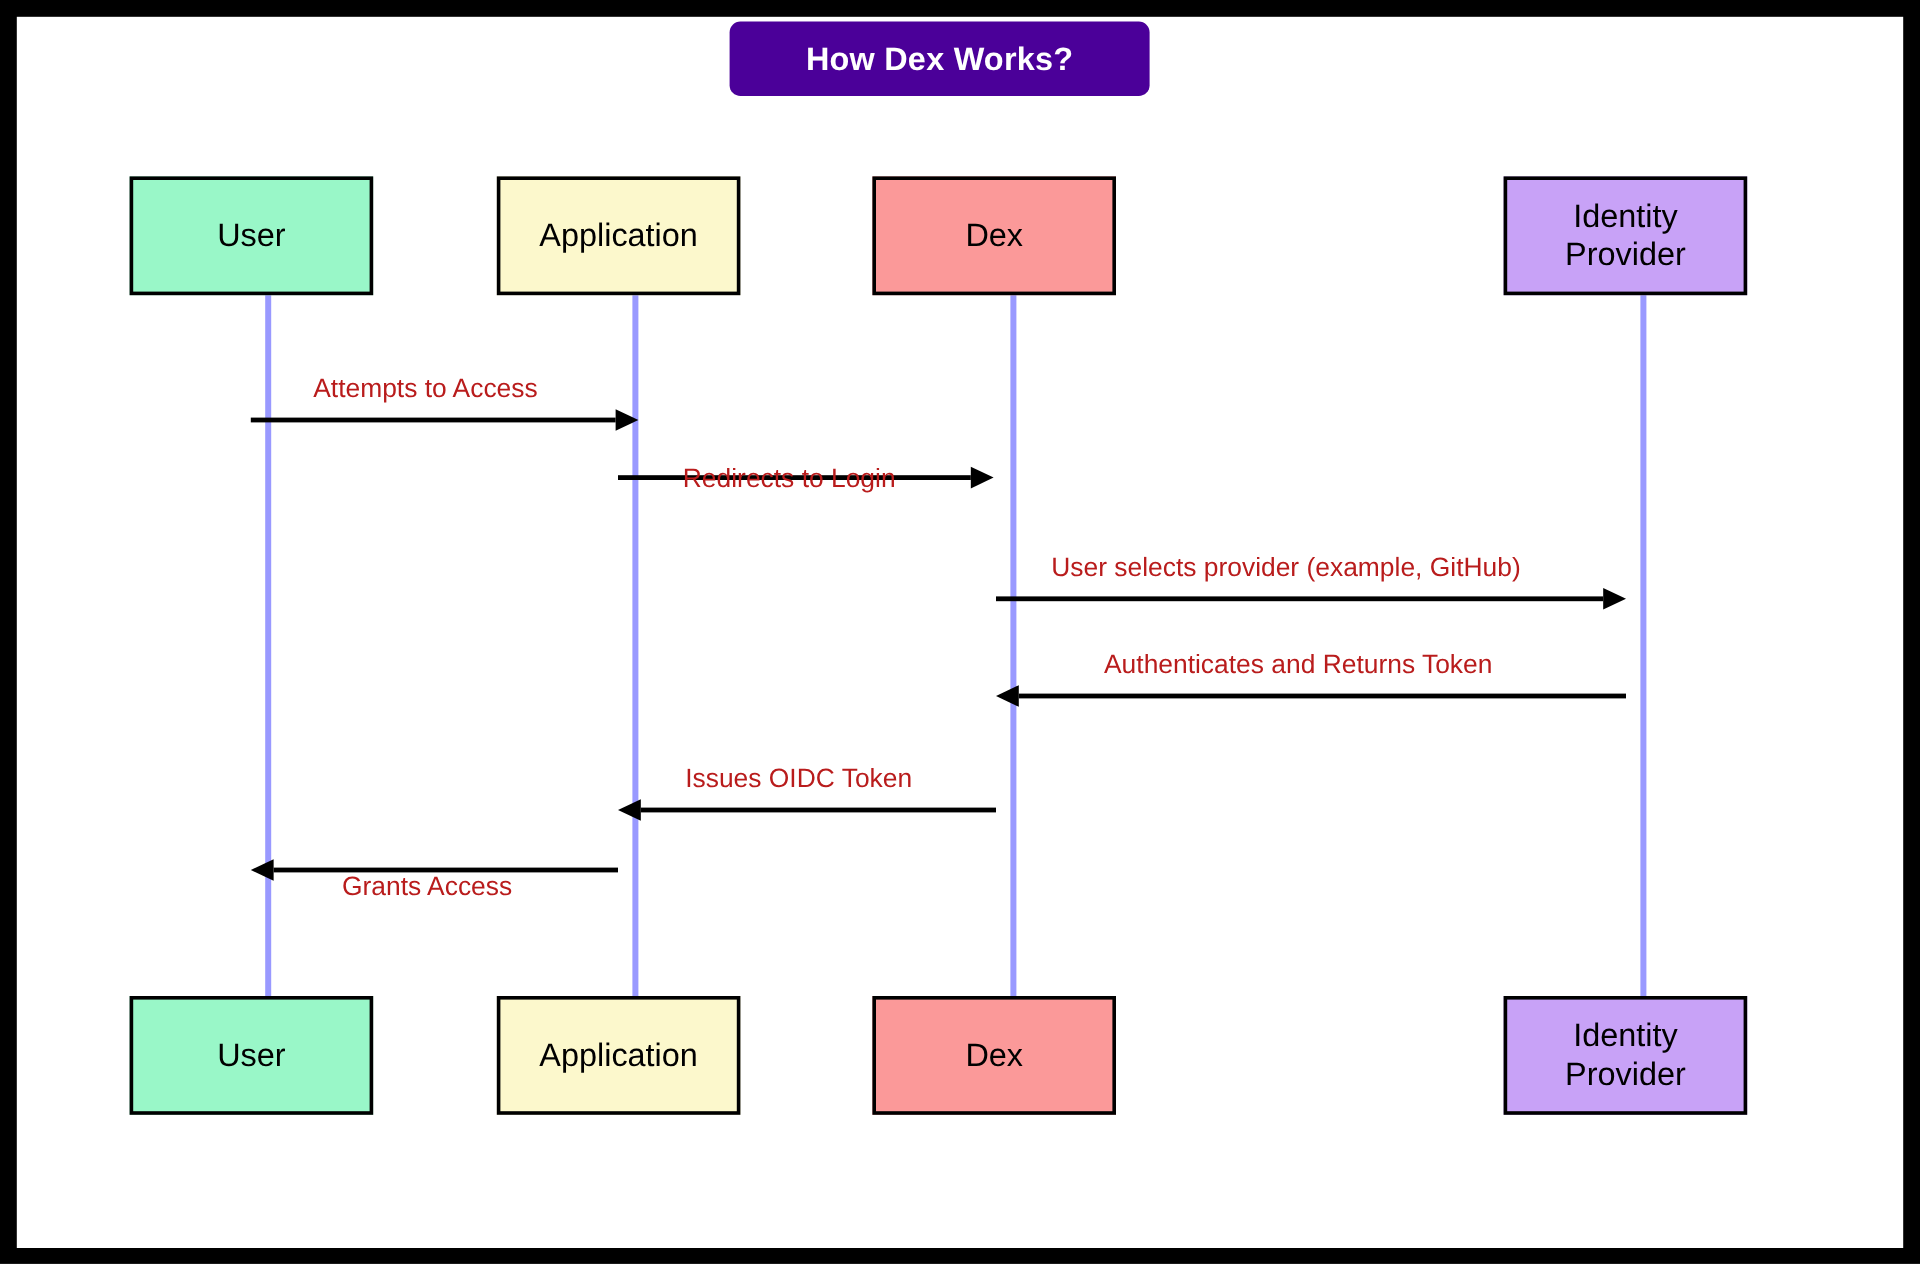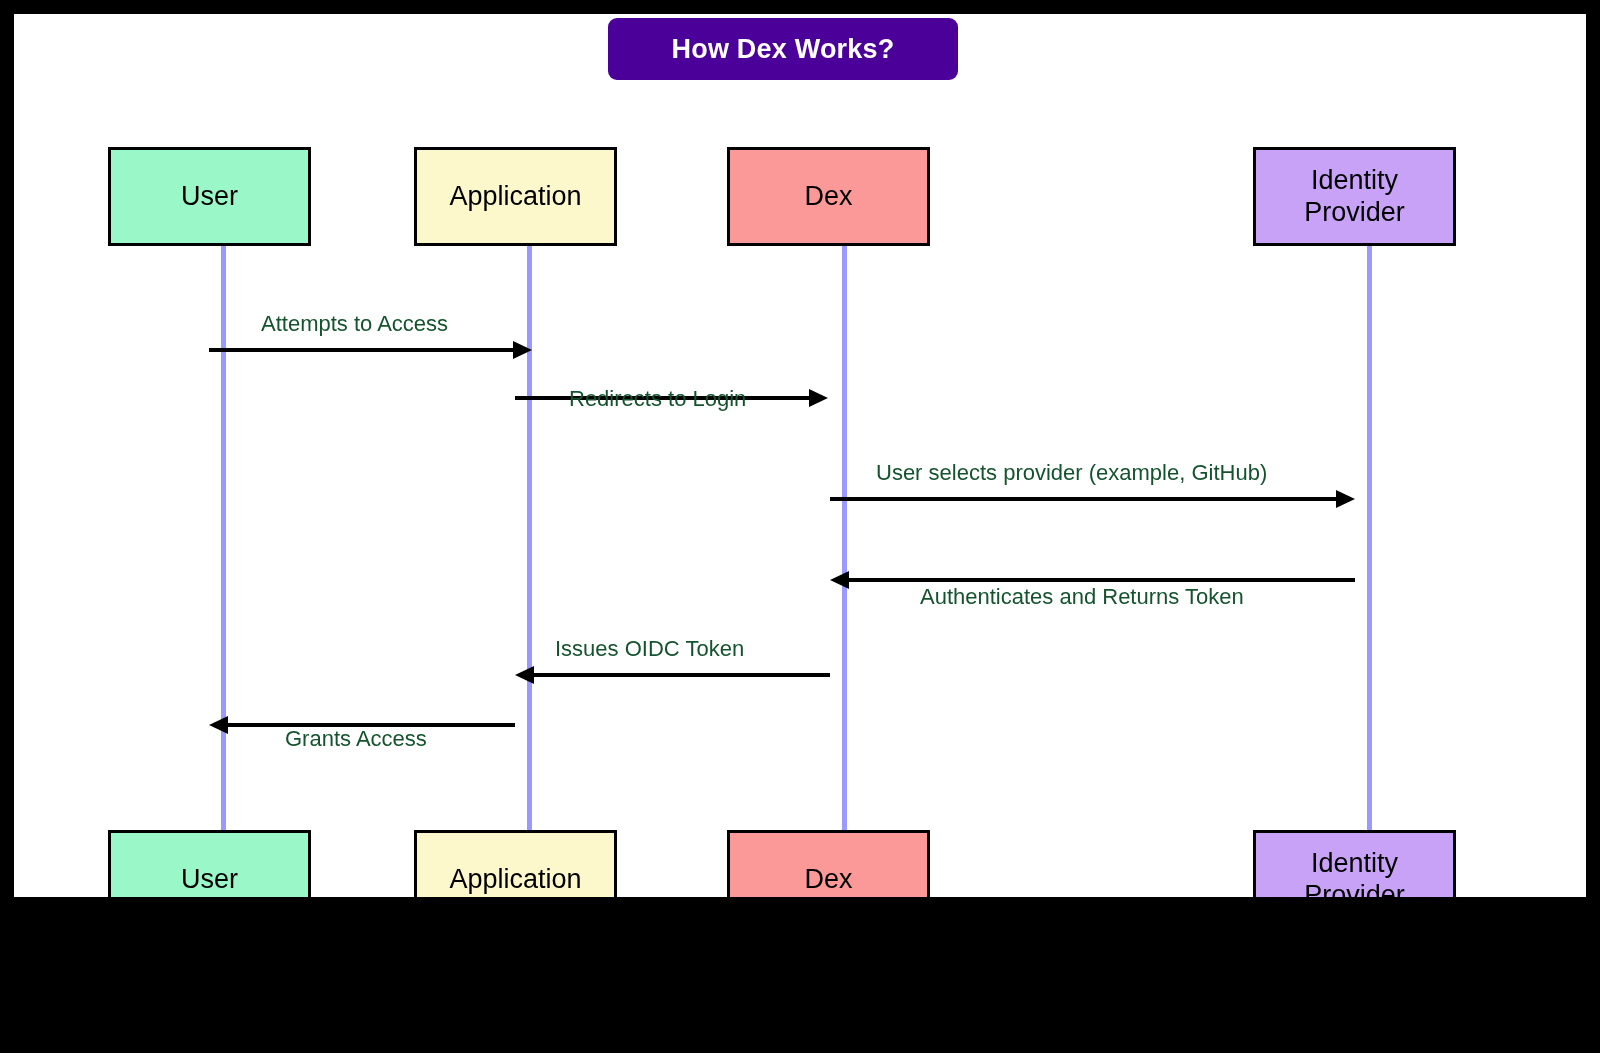--- a/index.html
+++ b/index.html
@@ -18,21 +18,21 @@
     height: 1053px;
     background: #000000;
     box-sizing: border-box;
     overflow: hidden;
   }
   #canvas {
     position: absolute;
     left: 14px;
     top: 14px;
     width: 1572px;
-    height: 883px;
+    height: 1026px;
     background: #ffffff;
     overflow: hidden;
   }
   
   #title-banner {
     position: absolute;
     left: 594px;
     top: 4px;
     width: 350px;
     height: 62px;
@@ -98,21 +98,21 @@
   }
   .msg-arrow.right {
     border-left: 19px solid #000000;
   }
   .msg-arrow.left {
     border-right: 19px solid #000000;
   }
   .msg-label {
     position: absolute;
     font-size: 22px;
-    color: #14532d;
+    color: #b91c1c;
     white-space: nowrap;
     font-family: "Liberation Sans", sans-serif;
   }
 </style>
 </head>
 <body>
 
 <div id="frame">
   <div id="canvas">
 
@@ -152,27 +152,27 @@
 
     <div class="message" style="left:816px; top:483px; width:506px;">
       <div class="msg-line" style="width:506px;"></div>
       <div class="msg-arrow right" style="left:506px;"></div>
       <div class="msg-label" style="left:46px; top:-37px;">User selects provider (example, GitHub)</div>
     </div>
 
     <div class="message" style="left:816px; top:564px; width:525px;">
       <div class="msg-line" style="left:19px; width:506px;"></div>
       <div class="msg-arrow left" style="left:0px;"></div>
-      <div class="msg-label" style="left:90px; top:-37px;margin-top:43px;">Authenticates and Returns Token</div>
+      <div class="msg-label" style="left:90px; top:-37px;">Authenticates and Returns Token</div>
     </div>
 
     <div class="message" style="left:501px; top:659px; width:315px;">
       <div class="msg-line" style="left:19px; width:296px;"></div>
       <div class="msg-arrow left" style="left:0px;"></div>
-      <div class="msg-label" style="left:40px; top:-37px;">Issues OIDC Token</div>
+      <div class="msg-label" style="left:56px; top:-37px;">Issues OIDC Token</div>
     </div>
 
     <div class="message" style="left:195px; top:709px; width:306px;">
       <div class="msg-line" style="left:19px; width:287px;"></div>
       <div class="msg-arrow left" style="left:0px;"></div>
       <div class="msg-label" style="left:76px; top:-37px;margin-top:40px;">Grants Access</div>
     </div>
 
     <div class="participant-box" style="left:94px; top:816px; background:#99F7C8;">
       <span class="participant-label">User</span>

